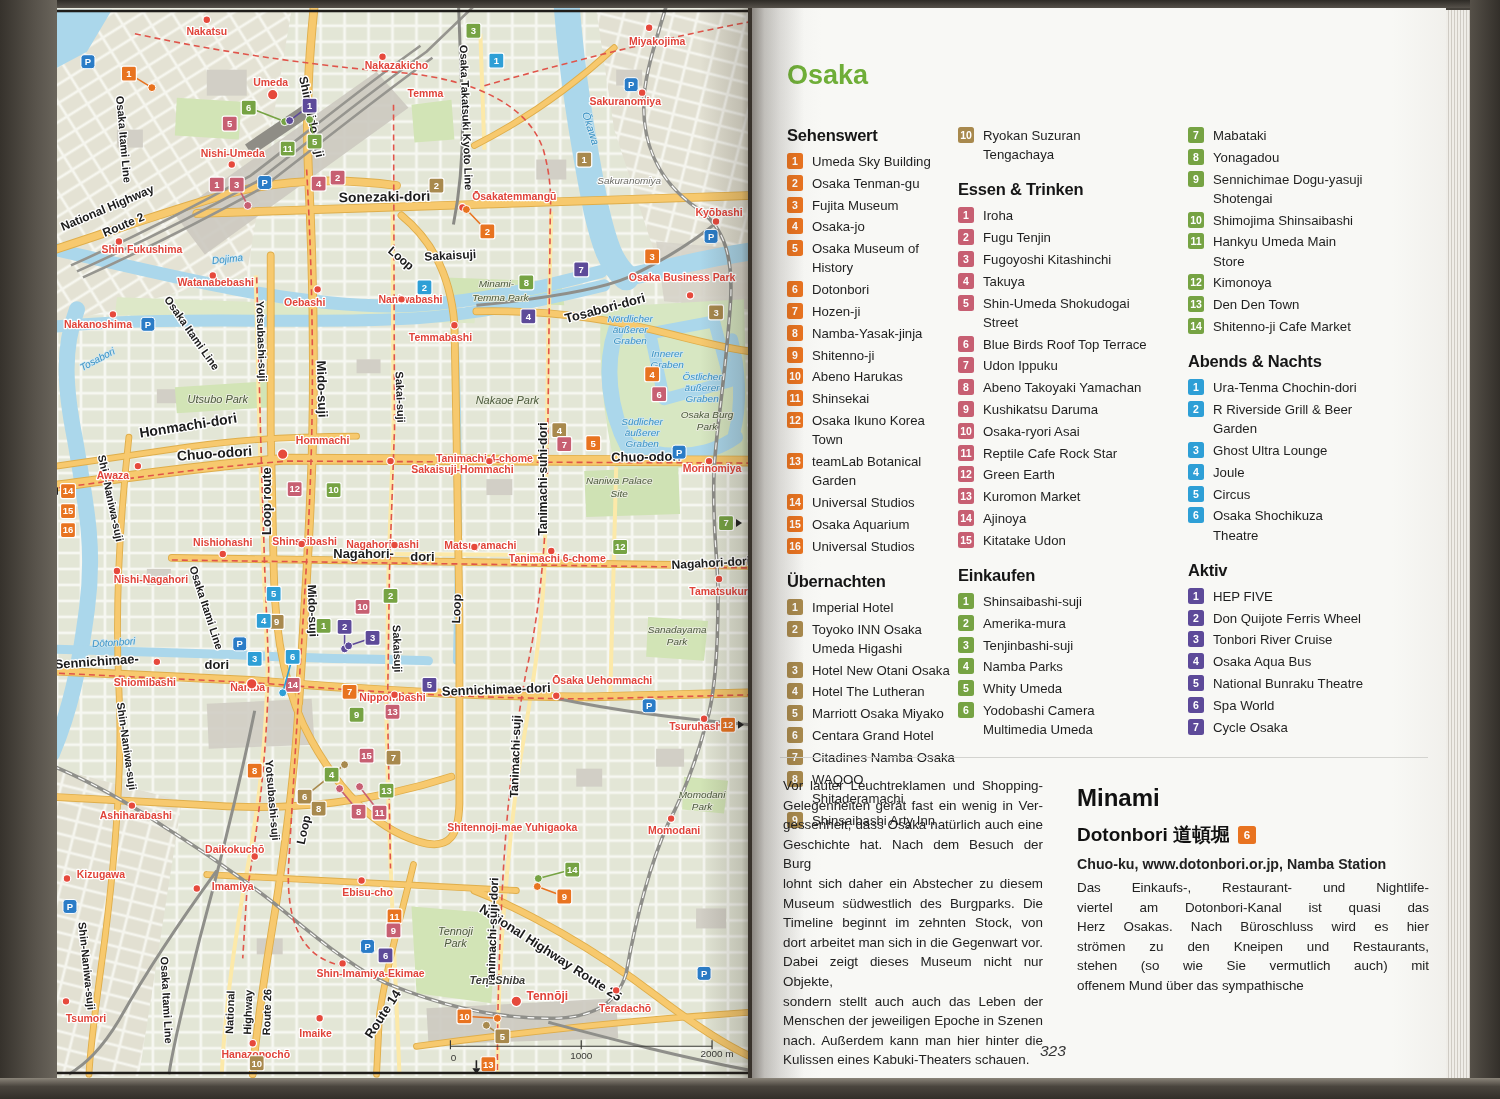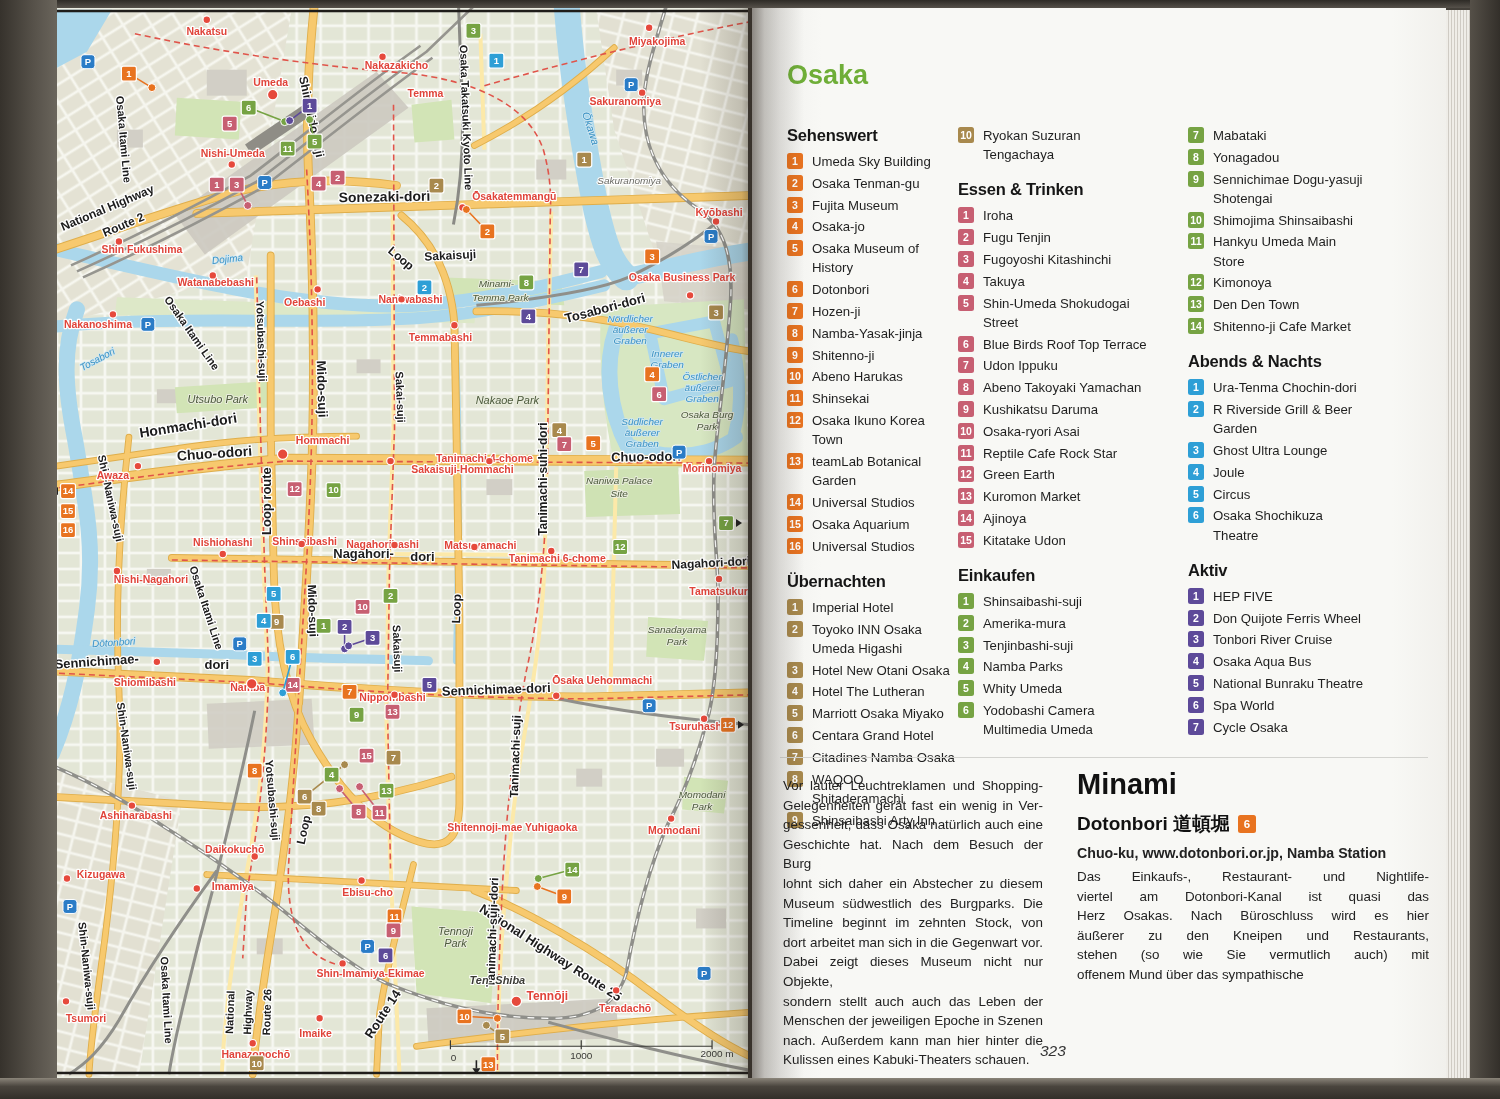--- a/index.html
+++ b/index.html
@@ -37,21 +37,21 @@
   .sect h3{margin:0 0 7px 0;font-size:16.5px;color:#161616;letter-spacing:-0.2px;}
   .sect + .sect{margin-top:16px;}
   .item{display:grid;grid-template-columns:16px 1fr;column-gap:9px;margin-bottom:2.6px;}
   .ibadge{width:16px;height:16px;border-radius:2.5px;color:#fff;font-weight:bold;font-size:10.5px;line-height:16px;text-align:center;margin-top:1px;}
   .itxt{font-size:13.2px;line-height:19.2px;color:#1f1f1f;}
   .rule{position:absolute;left:28px;width:648px;top:749px;height:1px;background:#d3d3cf;}
   #article-left{position:absolute;left:31px;top:768px;width:260px;}
   .bline{font-size:13.4px;line-height:19.6px;color:#222;}
   .just{text-align:justify;text-align-last:justify;}
   #article-right{position:absolute;left:325px;top:760px;width:352px;}
-  #article-right h2{margin:0 0 10px 0;font-size:29px;color:#111;}
+  #article-right h2{margin:16px 0 10px 0;font-size:24px;color:#111;}
   .subhead{font-size:19px;font-weight:bold;color:#111;margin-bottom:6px;display:flex;align-items:center;gap:8px;}
   .abadge{display:inline-block;width:18px;height:18px;border-radius:2.5px;color:#fff;font-size:11.5px;line-height:18px;text-align:center;font-weight:bold;}
   .addr{font-size:14.2px;line-height:20px;font-weight:bold;color:#222;}
   #body-right{margin-top:4px;}
   .pagenum{position:absolute;left:288px;top:1034px;width:60px;font-size:15.5px;color:#333;font-style:italic;}
 </style>
 </head>
 <body>
 
 <div id="stage">
@@ -896,21 +896,21 @@
         <span>Dotonbori 道頓堀</span>
         <span class="abadge" style="background: rgb(232, 115, 32);">6</span>
       </div>
       <div id="address">
           <div class="addr">Chuo-ku, www.dotonbori.or.jp, Namba Station</div>
         </div>
       <div id="body-right">
           <div class="bline just">Das Einkaufs-, Restaurant- und Nightlife-</div>
           <div class="bline just">viertel am Dotonbori-Kanal ist quasi das</div>
           <div class="bline just">Herz Osakas. Nach Büroschluss wird es hier</div>
-          <div class="bline just">äußerer zu den Kneipen und Restaurants,</div>
+          <div class="bline just">strömen zu den Kneipen und Restaurants,</div>
           <div class="bline just">stehen (so wie Sie vermutlich auch) mit</div>
           <div class="bline">offenem Mund über das sympathische</div>
         </div>
     </div>
     <div class="pagenum">323</div>
   </div>
 
   <div class="gutter"></div>
   <div class="stack-right"></div>
   <div class="cover-right"></div>

